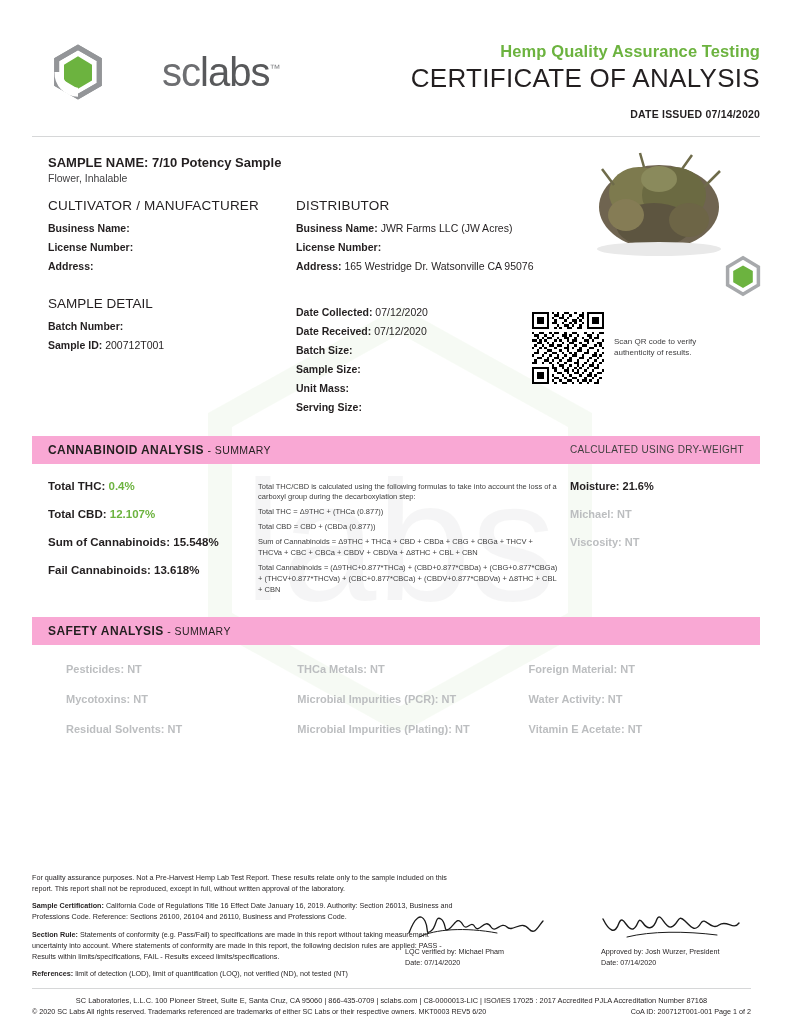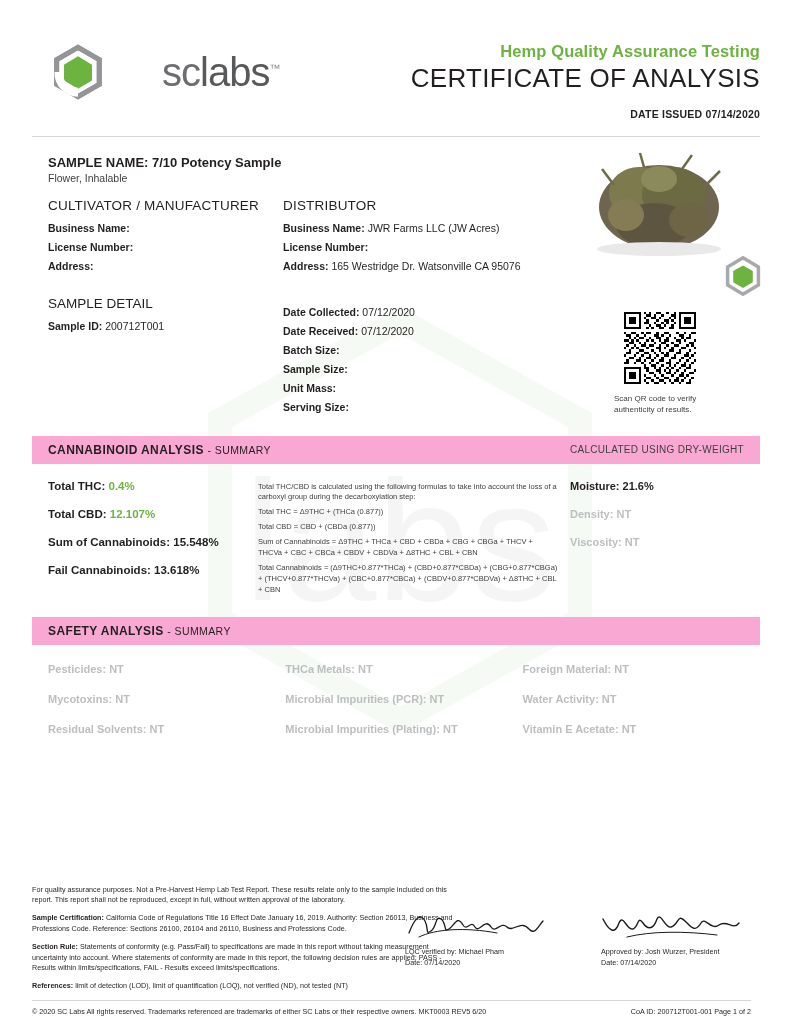--- a/index.html
+++ b/index.html
@@ -91,20 +91,21 @@
   }
   .sample-name .val { font-weight: bold; }
   .sample-sub {
     font-size: 10.5px;
     color: #414042;
     margin-top: 2px;
   }
   .cols {
     display: flex;
     margin-top: 14px;
+    gap: 13px;
   }
   .col-left { width: 235px; }
   .col-mid { width: 250px; }
   .col-right { flex: 1; position: relative; }
 
   .sec-head {
     font-size: 13.5px;
     letter-spacing: 0.2px;
     margin-bottom: 8px;
     color: #231f20;
@@ -138,21 +139,20 @@
     height: 42px;
   }
   
   .qr-wrap {
     position: absolute;
     right: 86px;
     top: 175px;
     display: flex;
     align-items: center;
     gap: 10px;
-    flex-direction: column;
   }
   .qr { width: 72px; height: 72px; }
   .qr-label {
     font-size: 8px;
     color: #414042;
     line-height: 1.35;
     width: 92px;
   }
 
   
@@ -205,20 +205,21 @@
     font-weight: bold;
     margin-bottom: 16px;
   }
   .cann-right .r.grey { color: #bcbec0; }
 
   
   .safety-grid {
     display: flex;
     padding: 18px 32px 0 48px;
     color: #bcbec0;
+    margin-left: 18px;
   }
   .safety-col { width: 33.33%; }
   .safety-item {
     font-size: 11px;
     font-weight: bold;
     margin-bottom: 18px;
   }
 
   
   .footer {
@@ -332,20 +333,21 @@
       </svg>
 
       <div class="cols">
         <div class="col-left">
           <div class="sec-head">CULTIVATOR / MANUFACTURER</div>
           <div class="field"><b>Business Name:</b> <span class="v"></span></div>
           <div class="field"><b>License Number:</b> <span class="v"></span></div>
           <div class="field"><b>Address:</b> <span class="v"></span></div>
 
           <div class="sample-detail-head">SAMPLE DETAIL</div>
+          <div class="field"><b>Batch Number:</b> <span class="v"></span></div>
           <div class="field"><b>Sample ID:</b> <span class="v">200712T001</span></div>
         </div>
 
         <div class="col-mid">
           <div class="sec-head">DISTRIBUTOR</div>
           <div class="field"><b>Business Name:</b> <span class="v">JWR Farms LLC (JW Acres)</span></div>
           <div class="field"><b>License Number:</b> <span class="v"></span></div>
           <div class="field"><b>Address:</b> <span class="v">165 Westridge Dr. Watsonville CA 95076</span></div>
 
           <div style="height:26px"></div>
@@ -598,21 +600,21 @@
       </div>
       <div class="cann-mid">
         <p>Total THC/CBD is calculated using the following formulas to take into account the loss of a carboxyl group during the decarboxylation step:</p>
         <p>Total THC = Δ9THC + (THCa (0.877))</p>
         <p>Total CBD = CBD + (CBDa (0.877))</p>
         <p>Sum of Cannabinoids = Δ9THC + THCa + CBD + CBDa + CBG + CBGa + THCV + THCVa + CBC + CBCa + CBDV + CBDVa + Δ8THC + CBL + CBN</p>
         <p>Total Cannabinoids = (Δ9THC+0.877*THCa) + (CBD+0.877*CBDa) + (CBG+0.877*CBGa) + (THCV+0.877*THCVa) + (CBC+0.877*CBCa) + (CBDV+0.877*CBDVa) + Δ8THC + CBL + CBN</p>
       </div>
       <div class="cann-right">
         <div class="r"><span>Moisture:</span> <span>21.6%</span></div>
-        <div class="r grey"><span>Density:</span> <span>NT</span></div>
+        <div class="r grey"><span>Michael:</span> <span>NT</span></div>
         <div class="r grey"><span>Viscosity:</span> <span>NT</span></div>
       </div>
     </div>
 
     <div class="banner" style="margin-top:18px">
       <div class="banner-title">
         <span>SAFETY ANALYSIS</span>
         <span class="light">- SUMMARY</span>
       </div>
       <div class="banner-right"></div>
@@ -663,19 +665,20 @@
           <path d="M26 30 C50 24, 84 24, 116 28" fill="none" stroke="#1a1a1a" stroke-width="1" stroke-linecap="round"></path>
         </svg>
         <div class="sig-cap">
           <div>Approved by: Josh Wurzer, President</div>
           <div>Date: 07/14/2020</div>
         </div>
       </div>
     </div>
 
     <div class="footer-rule"></div>
+    <div class="footer-line">SC Laboratories, L.L.C. 100 Pioneer Street, Suite E, Santa Cruz, CA 95060 | 866-435-0709 | sclabs.com | C8-0000013-LIC | ISO/IES 17025 : 2017 Accredited PJLA Accreditation Number 87168</div>
     <div class="footer-line2">
       <div class="left">© 2020 SC Labs All rights reserved. Trademarks referenced are trademarks of either SC Labs or their respective owners. MKT0003 REV5 6/20</div>
       <div class="right">CoA ID: 200712T001-001  Page 1 of 2</div>
     </div>
   </div>
 
 </div>
 
 </body></html>

